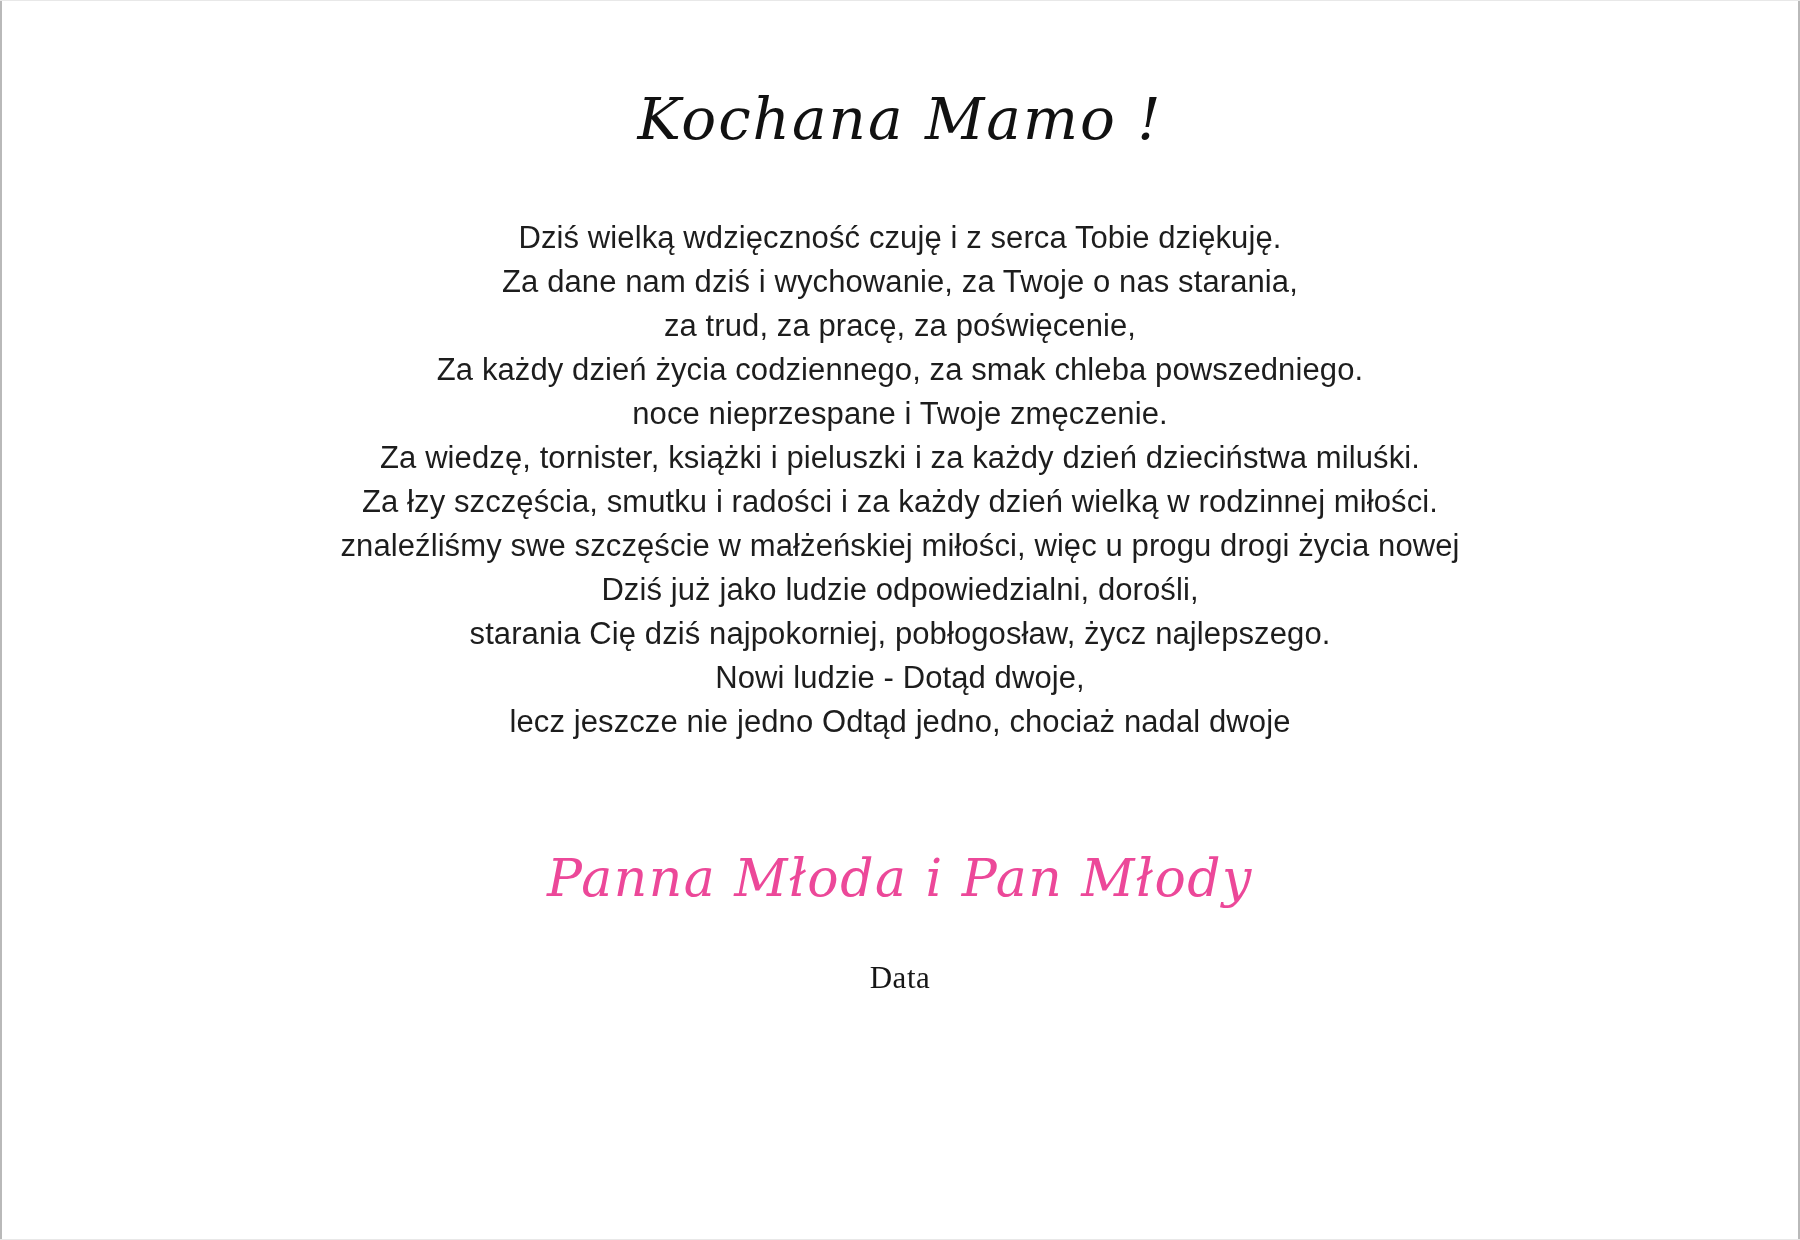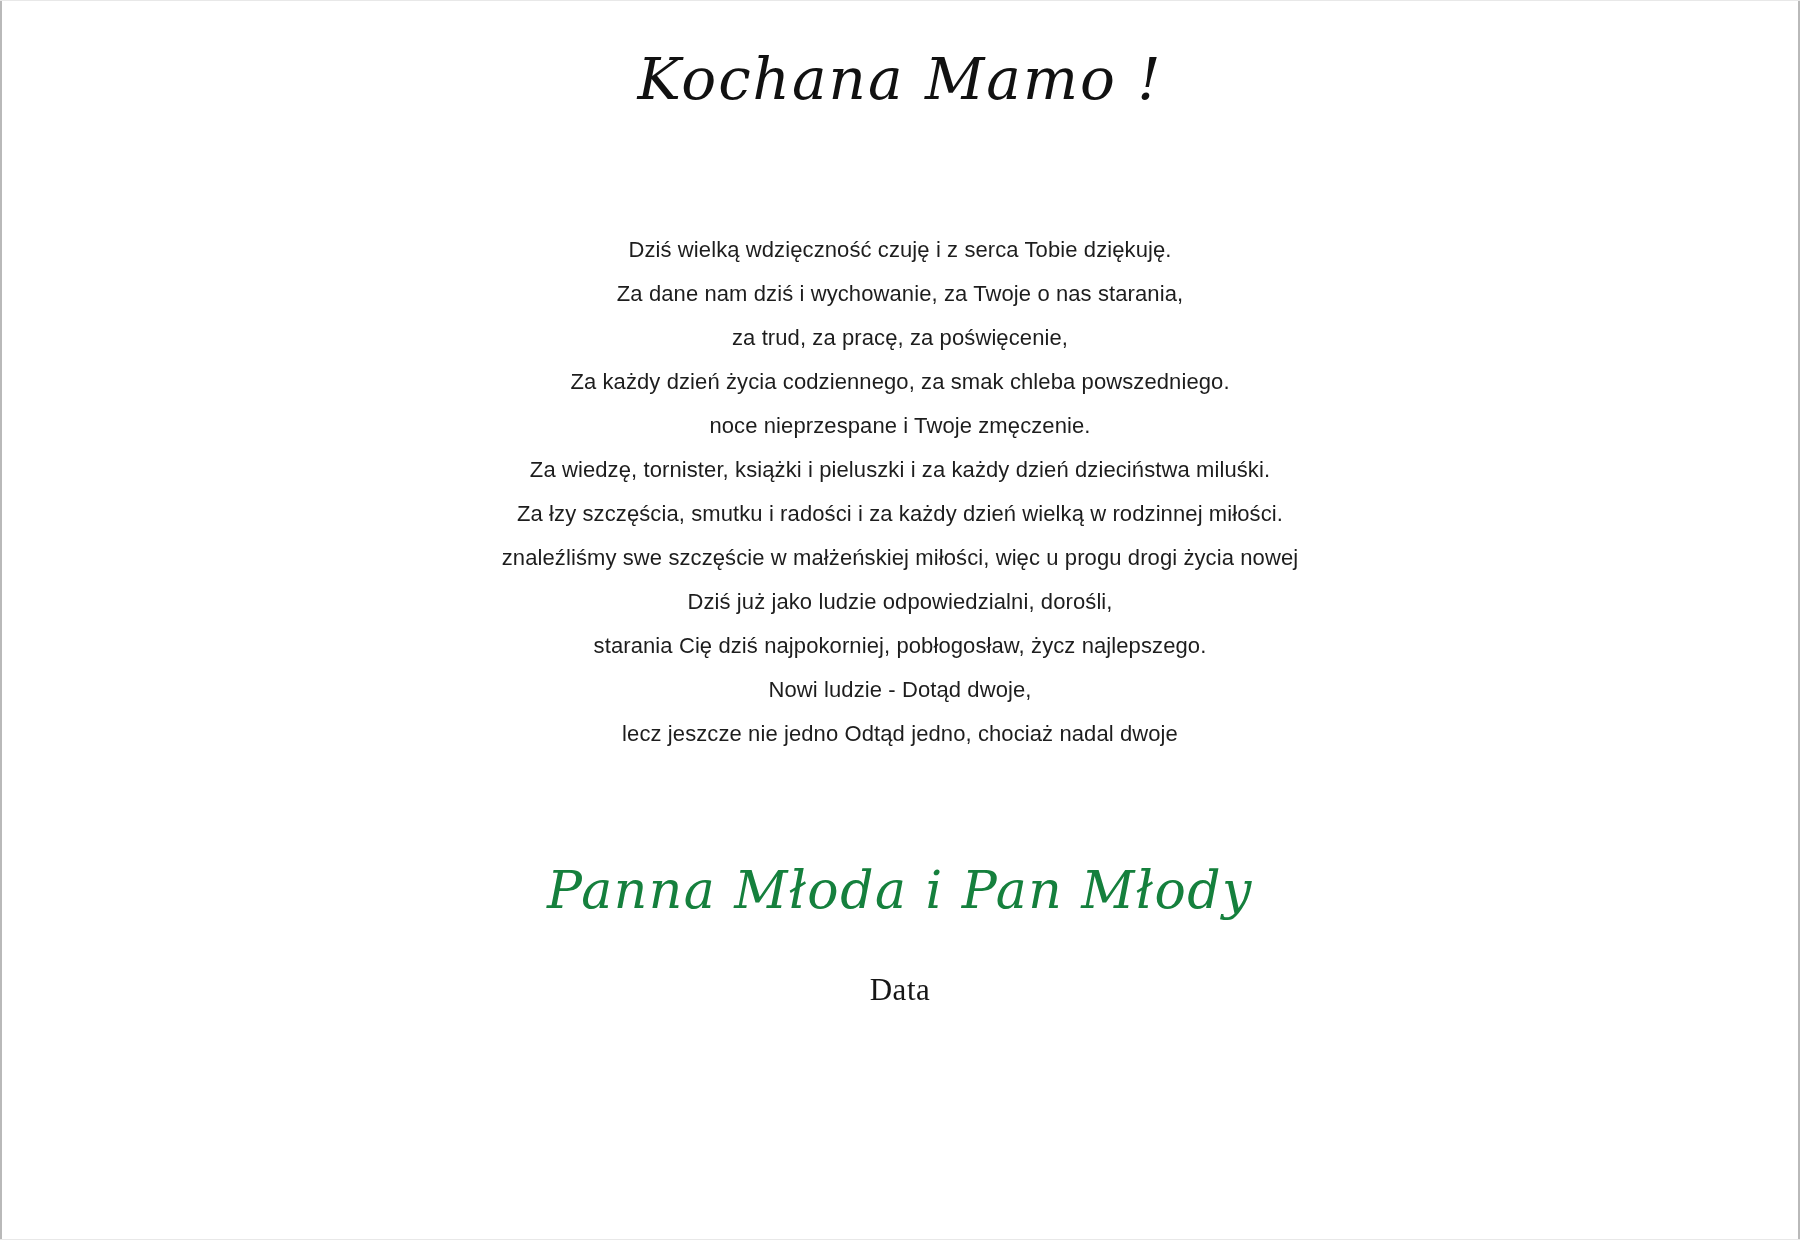--- a/index.html
+++ b/index.html
@@ -28,51 +28,51 @@
   .frame-left, .frame-right, .frame-top, .frame-bottom {
     position: absolute;
     background: #b9b9b9;
   }
   .frame-left  { left: 0;  top: 0; width: 2px; height: 1240px; }
   .frame-right { right: 0; top: 0; width: 2px; height: 1240px; }
   .frame-top   { left: 0;  top: 0; height: 1px; width: 1800px; background: #e8e8e8; }
   .frame-bottom{ left: 0;  bottom: 0; height: 1px; width: 1800px; background: #e8e8e8; }
 
   .greeting {
-    margin-top: 48px;
+    margin-top: 88px;
     font-family: "DejaVu Serif", "Liberation Serif", serif;
     font-style: italic;
     font-weight: 400;
     font-size: 58px;
     letter-spacing: 2px;
     line-height: 1.1;
     color: #111111;
     text-align: center;
     white-space: nowrap;
   }
   .poem {
-    margin-top: 116px;
+    margin-top: 64px;
     width: 1560px;
     text-align: center;
-    font-size: 22px;
+    font-size: 31px;
     line-height: 44px;
     letter-spacing: 0.1px;
     color: #1d1d1d;
   }
   .poem .line {
     display: block;
     white-space: nowrap;
   }
   .signature {
     margin-top: 104px;
     font-family: "DejaVu Serif", "Liberation Serif", serif;
     font-style: italic;
     font-size: 52px;
     letter-spacing: 1.5px;
-    color: #15803d;
+    color: #ec4899;
     text-align: center;
     white-space: nowrap;
   }
   .date-label {
     margin-top: 52px;
     font-family: "Liberation Serif", "DejaVu Serif", serif;
     font-size: 31px;
     letter-spacing: 0.5px;
     color: #161616;
     text-align: right;

